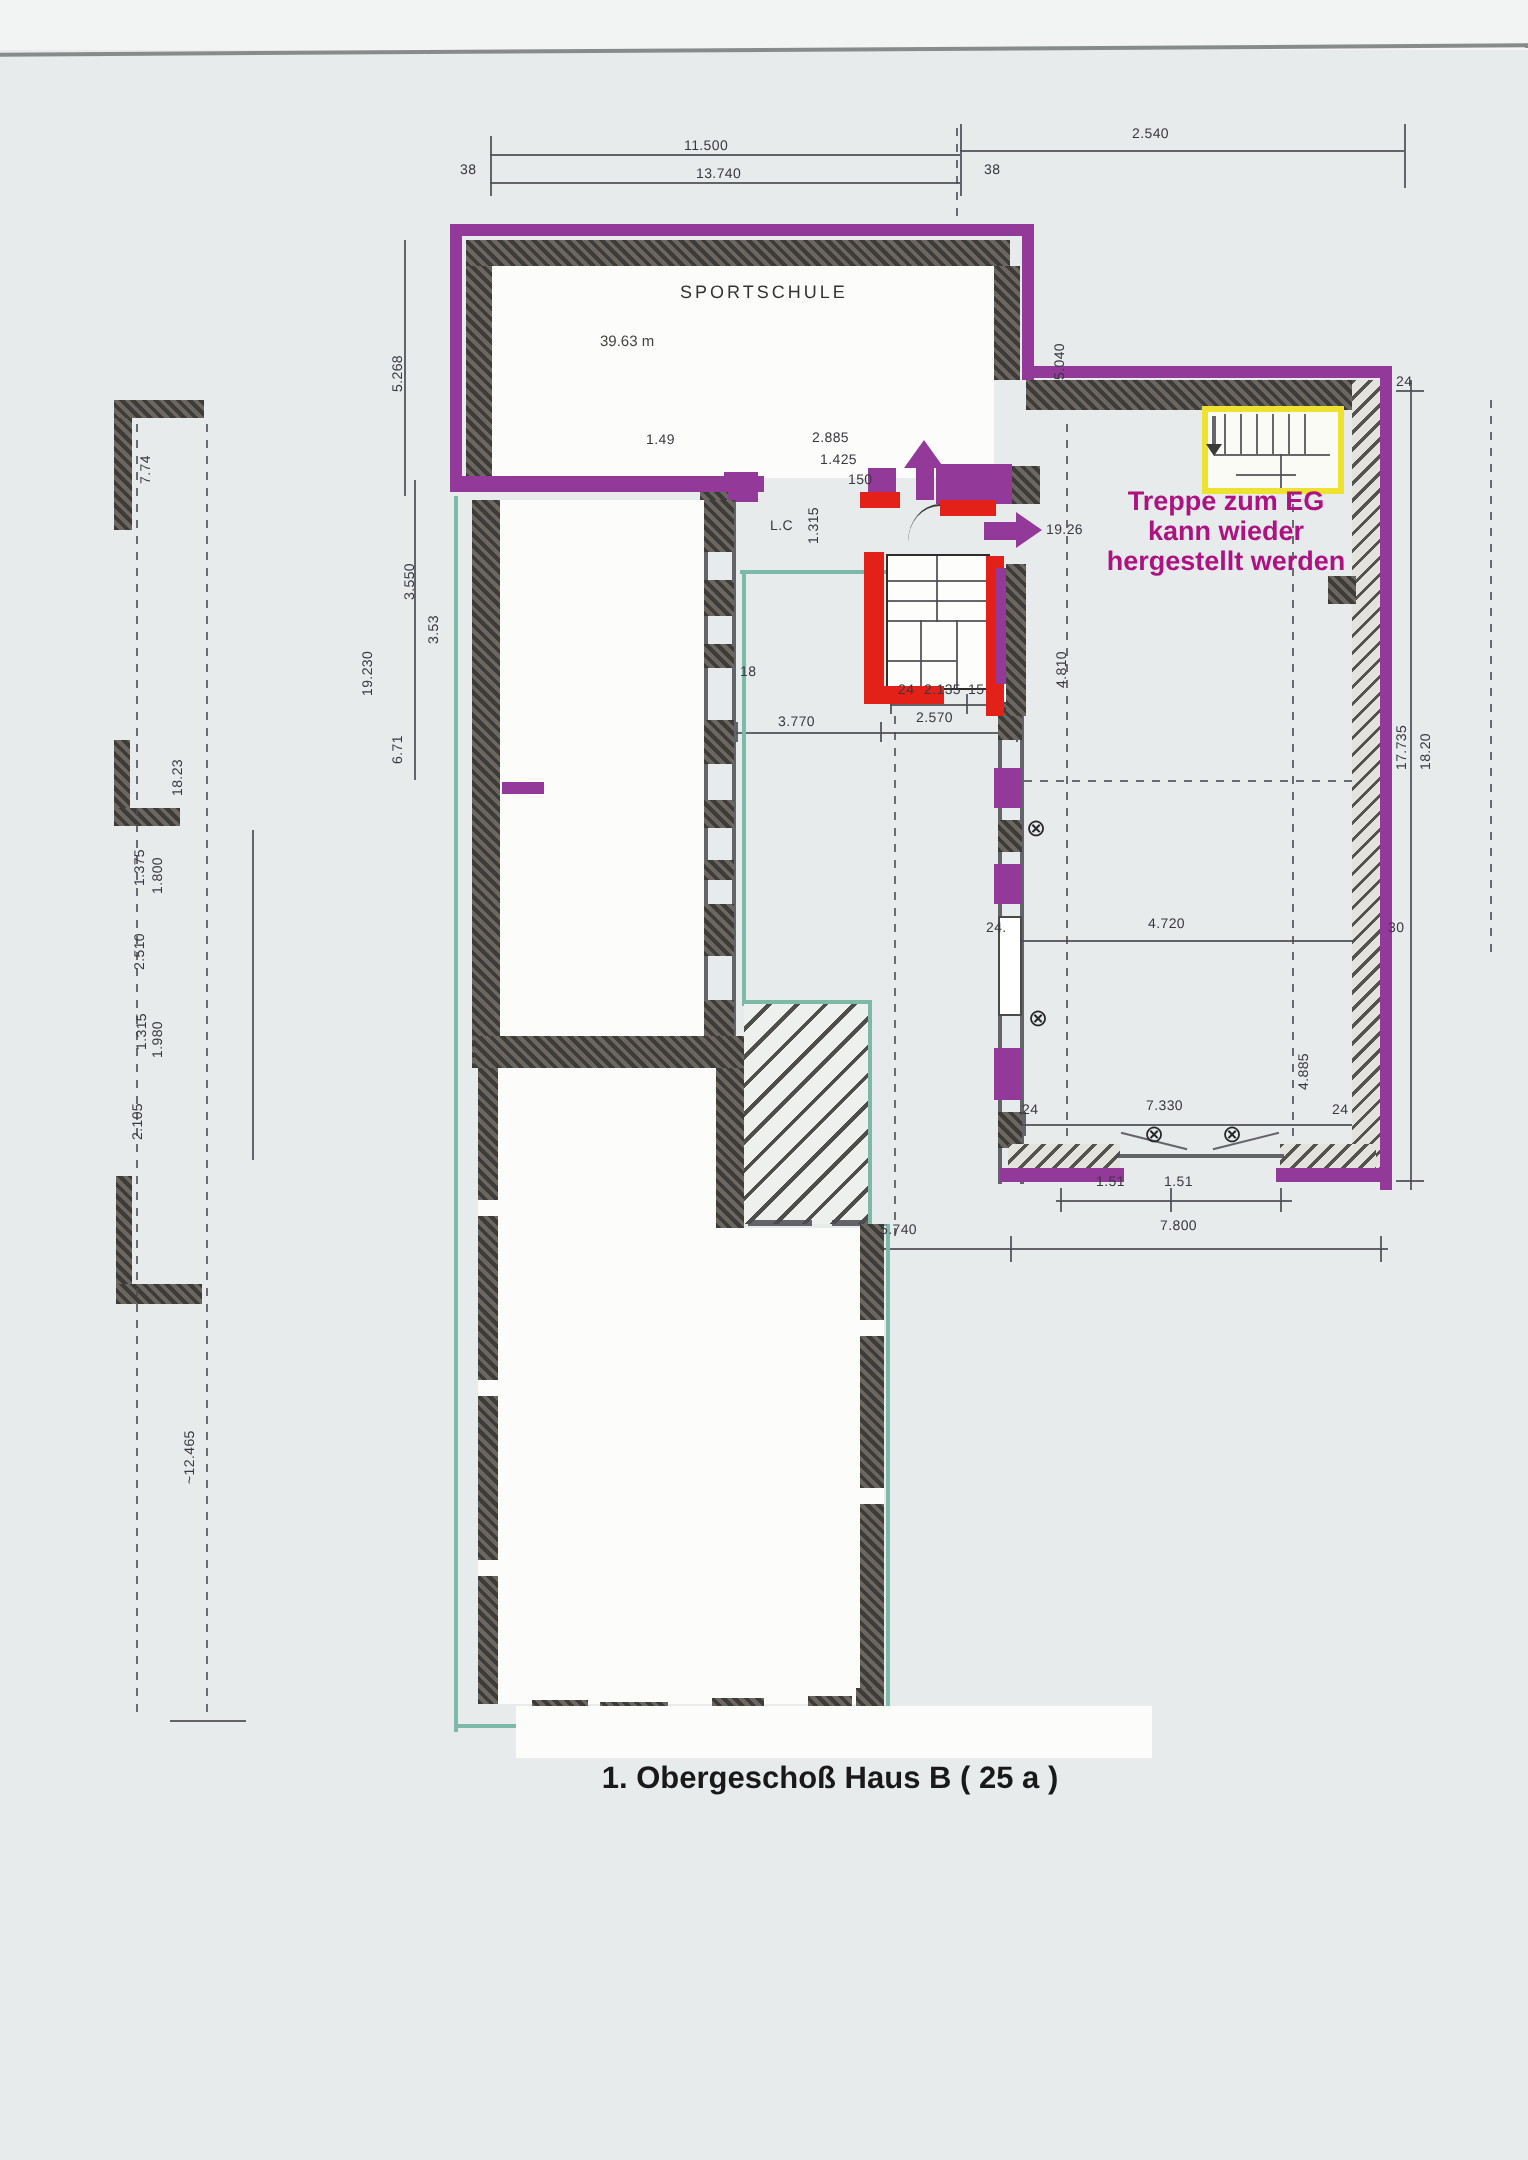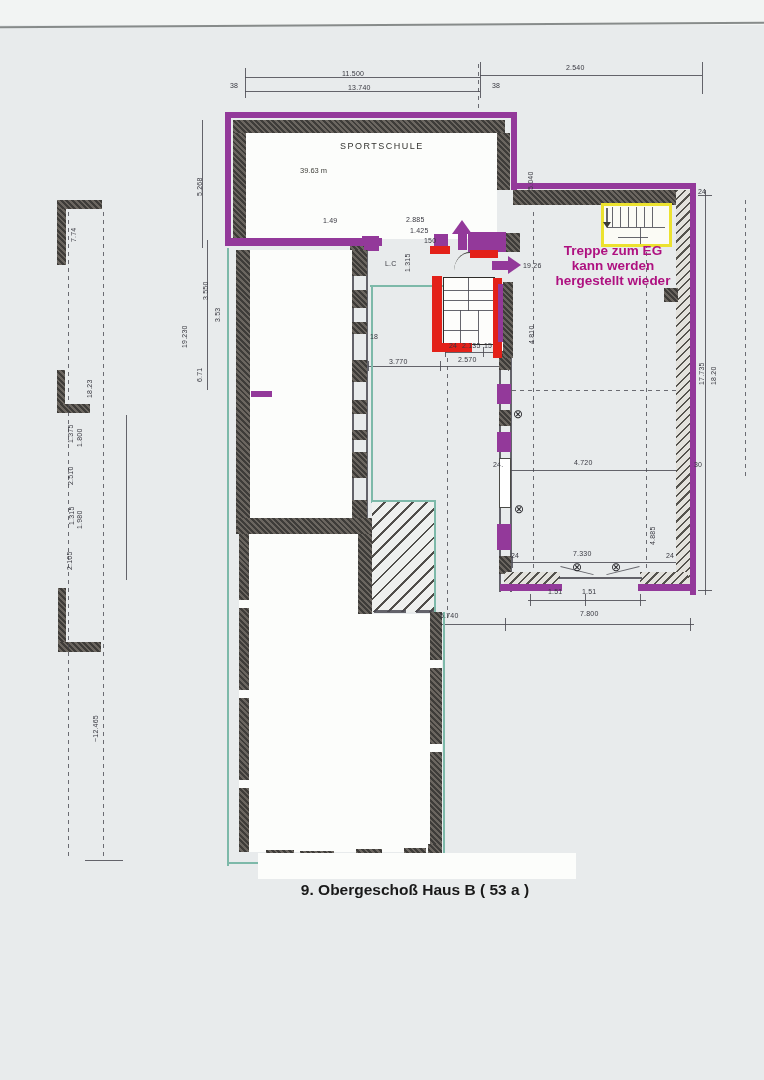--- a/index.html
+++ b/index.html
@@ -209,28 +209,28 @@
   <div class="white" style="left:430px;top:660px;width:12px;height:8px;"></div>
   <div class="white" style="left:430px;top:744px;width:12px;height:8px;"></div>
   <div class="wallD" style="left:266px;top:850px;width:28px;height:7px;"></div>
   <div class="wallD" style="left:300px;top:851px;width:34px;height:6px;"></div>
   <div class="wallD" style="left:356px;top:849px;width:26px;height:7px;"></div>
   <div class="wallD" style="left:404px;top:848px;width:22px;height:8px;"></div>
   <div class="wallD" style="left:428px;top:844px;width:14px;height:12px;"></div>
 
   <div class="note" style="left:538px;top:243px;width:150px;">
     <div>Treppe zum EG</div>
-    <div>kann werden</div>
-    <div>hergestellt wieder</div>
+    <div>kann wieder</div>
+    <div>hergestellt werden</div>
   </div>
   <div class="note2" style="left:502px;top:401px;width:172px;">
   </div>
 
   <div class="white" style="left:258px;top:853px;width:318px;height:26px;"></div>
-  <div class="title" style="left:270px;top:881px;width:290px;">9. Obergeschoß Haus B ( 53 a )</div>
+  <div class="title" style="left:270px;top:881px;width:290px;">1. Obergeschoß Haus B ( 25 a )</div>
 
   <div class="abs" style="left:0;top:0;width:764px;height:1080px;" id="dim-layer">
       <span class="dim" style="left: 342px; top: 70px;">11.500</span>
       <span class="dim" style="left: 348px; top: 84px;">13.740</span>
       <span class="dim" style="left: 566px; top: 64px;">2.540</span>
       <span class="dim" style="left: 230px; top: 82px;">38</span>
       <span class="dim" style="left: 492px; top: 82px;">38</span>
       <span class="dim rot" style="left: 196px; top: 196px;">5.268</span>
       <span class="dim rot" style="left: 70px; top: 242px;">7.74</span>
       <span class="dim rot" style="left: 527px; top: 190px;">5.040</span>

